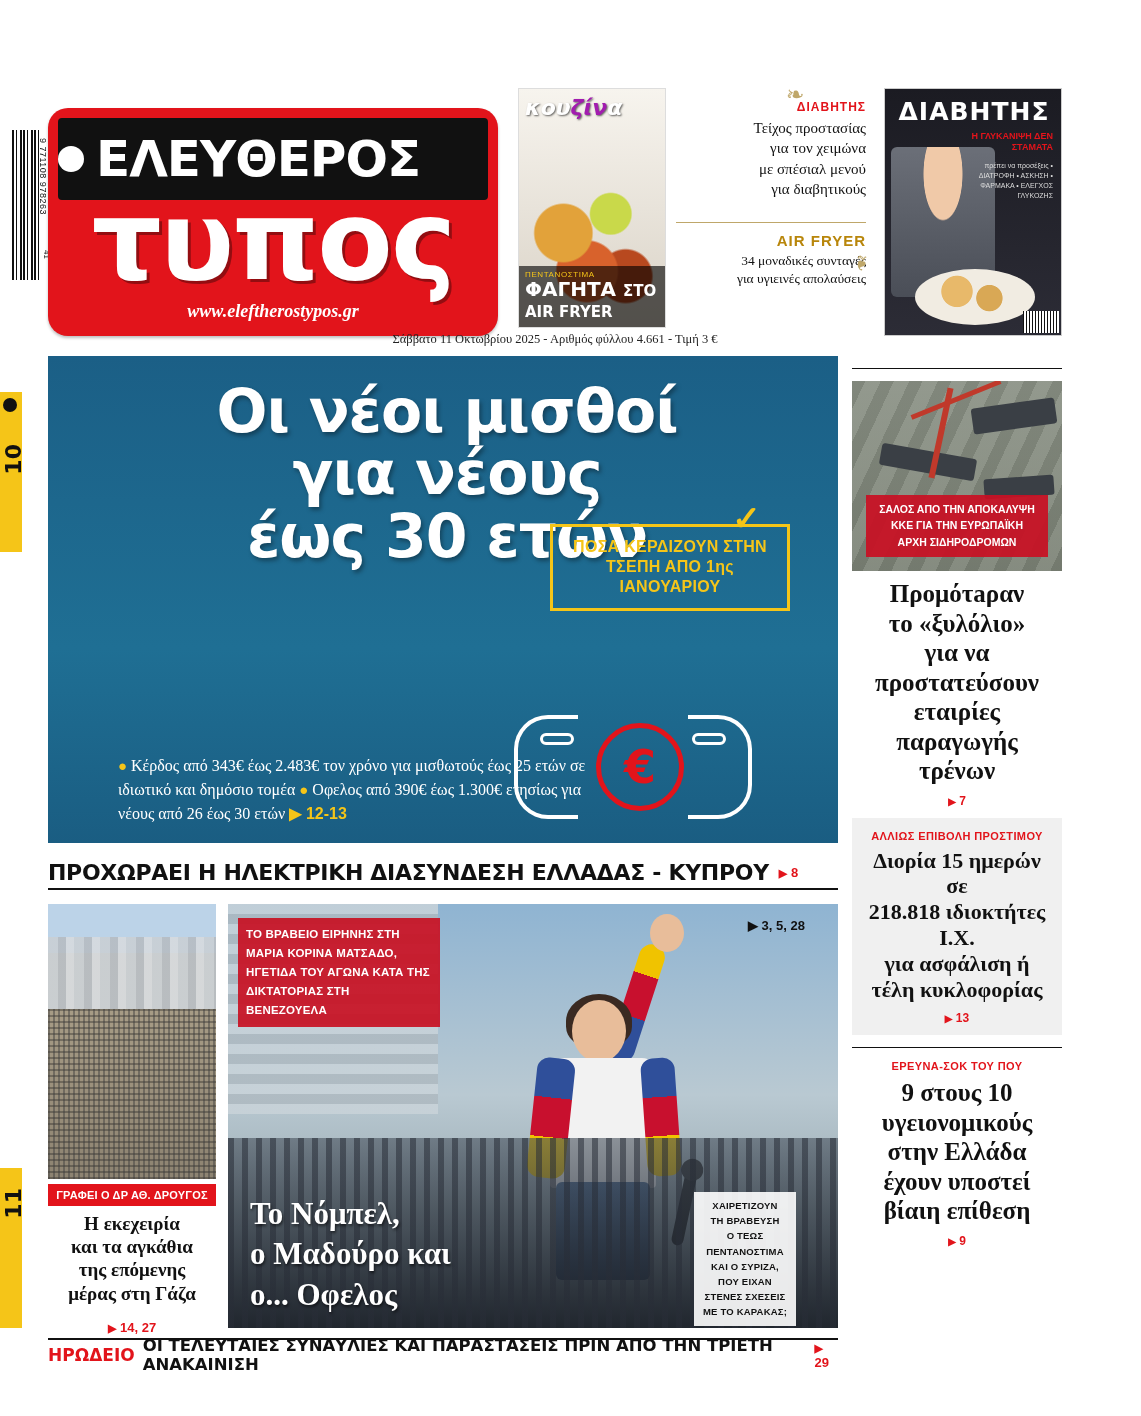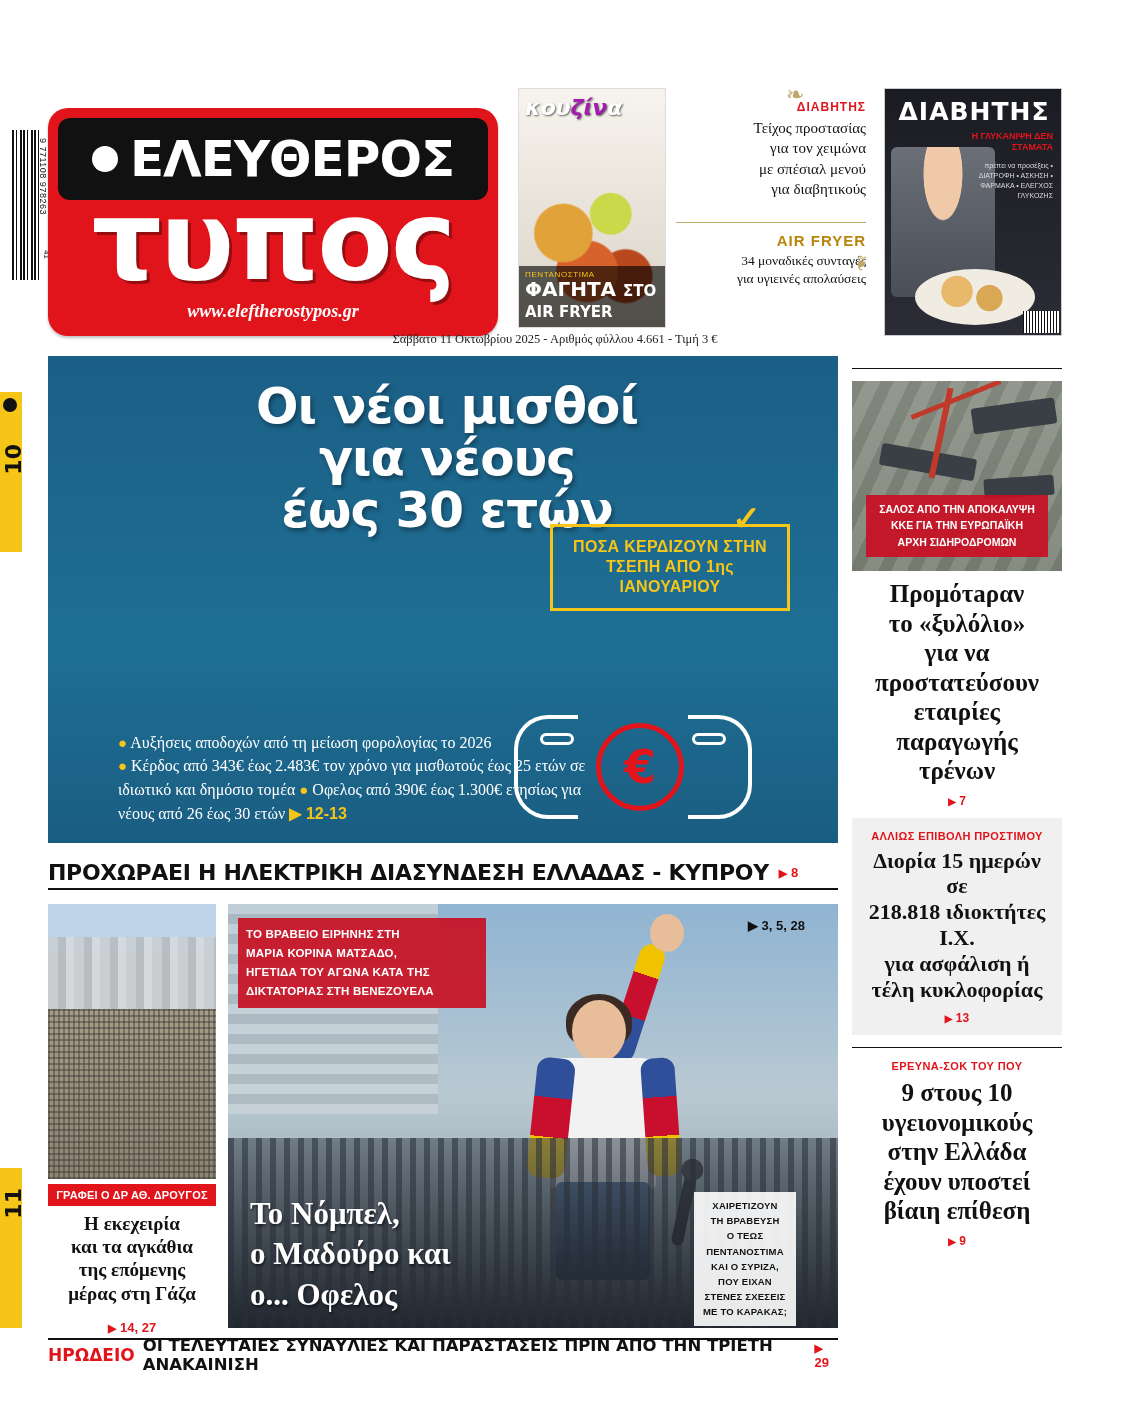--- a/index.html
+++ b/index.html
@@ -37,22 +37,22 @@
 
   
   .masthead {
     position:absolute; left:48px; top:108px; width:450px; height:228px;
     background:#e2141b; border-radius:20px;
     box-shadow: 0 2px 3px rgba(0,0,0,.25);
     overflow:hidden;
   }
   .mh-top {
     position:absolute; left:10px; top:10px; width:430px; height:82px;
-    background:#111; border-radius:12px;
-    display:flex; align-items:center; justify-content:center;
+    background:#111; border-radius:4px;
+    display:flex; align-items:center; 
   }
   .mh-dot { width:26px; height:26px; border-radius:50%; background:#fff; flex:0 0 auto; }
   .mh-elef {
     color:#fff; font-family:"DejaVu Sans", sans-serif; font-weight:700;
     font-size:50px; letter-spacing:-1px; margin-left:12px; line-height:1;
   }
   .mh-typos {
     position:absolute; left:0; top:78px; width:450px; text-align:center;
     color:#fff; font-family:"DejaVu Sans", sans-serif; font-weight:700;
     font-size:110px; line-height:1; letter-spacing:-2px;
@@ -183,21 +183,21 @@
 
   
   .lead {
     position:absolute; left:48px; top:356px; width:790px; height:487px;
     background:linear-gradient(#1b5f86, #1f6f94 60%, #1a5d82);
     overflow:hidden;
   }
   .lead h1 {
     margin:0; padding:24px 0 0 8px; text-align:center;
     color:#fff; font-family:"DejaVu Sans", sans-serif; font-weight:700;
-    font-size:50px; line-height:1.04; letter-spacing:-1px;
+    font-size:60px; line-height:1.04; letter-spacing:-1px;
     text-shadow:2px 3px 4px rgba(0,0,0,.35);
   }
   .lead h1 .l2 { display:block; }
   .lead h1 .l3 { display:block; }
   .lead-badge {
     position:absolute; right:48px; top:168px; width:240px;
     border:3px solid #f5c518; padding:10px 10px 11px;
     color:#f5c518; font-family:"Liberation Sans", sans-serif; font-weight:700;
     font-size:16px; line-height:1.25; text-align:center; letter-spacing:.3px;
   }
@@ -342,21 +342,21 @@
   }
   .vz-mic {
     position:absolute; left:150px; top:172px; width:12px; height:74px; border-radius:6px;
     background:#1c1c1c; transform:rotate(12deg);
   }
   .vz-mic:after{
     content:""; position:absolute; left:-5px; top:-14px; width:22px;height:22px;border-radius:50%;background:#2b2b2b;
   }
 
   .vz-kicker {
-    position:absolute; left:238px; top:918px; width:248px;
+    position:absolute; left:238px; top:918px; width:202px;
     background:rgba(200,16,35,.92); color:#fff; padding:7px 8px;
     font-family:"Liberation Sans", sans-serif; font-weight:700; font-size:11.5px;
     line-height:1.65; letter-spacing:.2px;
   }
   .vz-pages {
     position:absolute; left:748px; top:918px; color:#111;
     font-family:"Liberation Sans",sans-serif; font-weight:700; font-size:13px;
   }
   .vz-headline {
     position:absolute; left:250px; top:1194px; width:330px;
@@ -509,22 +509,20 @@
     <span class="l3">έως 30 ετών</span>
   </h1>
 
   <div class="lead-badge">
     <span class="check">✓</span>
     <div>ΠΟΣΑ ΚΕΡΔΙΖΟΥΝ ΣΤΗΝ</div>
     <div>ΤΣΕΠΗ ΑΠΟ 1ης ΙΑΝΟΥΑΡΙΟΥ</div>
   </div>
 
   <div class="lead-bullets">
-    <div><span class="bdot">●</span>
-      <span>Αυξήσεις αποδοχών από τη μείωση φορολογίας το 2026</span></div>
     <div><span class="bdot">●</span>
       <span>Κέρδος από 343€ έως 2.483€ τον χρόνο για μισθωτούς έως 25 ετών σε ιδιωτικό και δημόσιο τομέα</span>
       <span class="bdot">●</span>
       <span>Οφελος από 390€ έως 1.300€ ετησίως για νέους από 26 έως 30 ετών</span>
       <span class="page-ref-yellow">▶ <span>12-13</span></span>
     </div>
   </div>
 
   <div class="euro-art">
     <div class="hand l">

